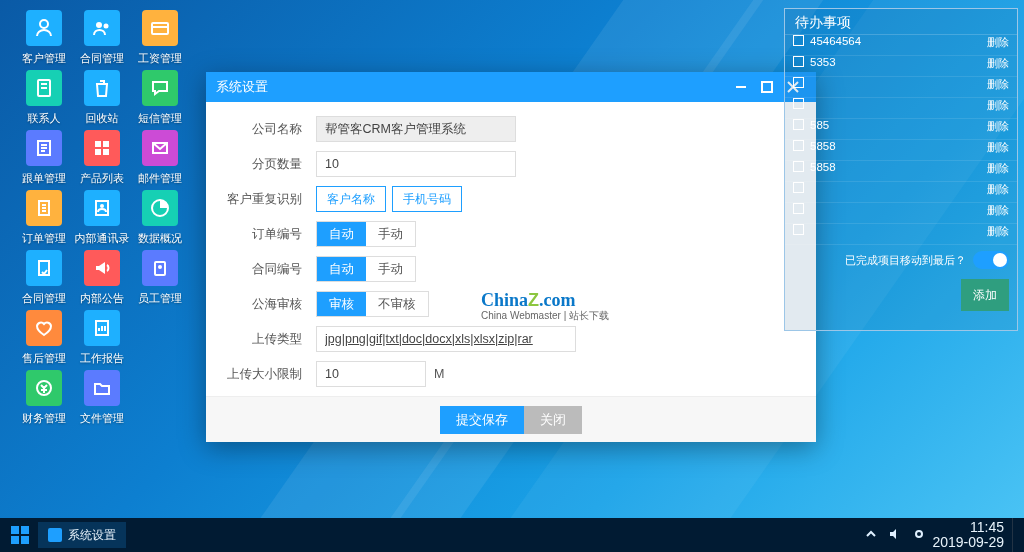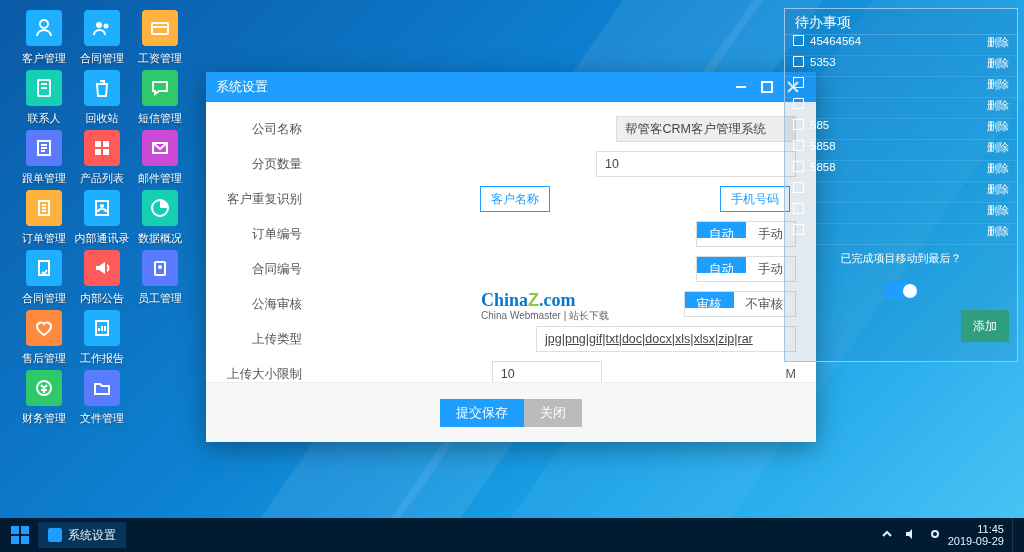--- a/index.html
+++ b/index.html
@@ -18,61 +18,61 @@
   .dicon .tile { width:36px; height:36px; border-radius:4px; display:flex; align-items:center; justify-content:center;}
   .dicon .tile svg{ width:20px; height:20px; fill:#fff; }
   .dicon span { color:#fff; font-size:11px; margin-top:5px; text-shadow:0 1px 2px rgba(0,0,0,0.4);}
   
   .dialog { position:absolute; left:206px; top:72px; width:610px; height:370px; background:#fff; box-shadow:0 6px 25px rgba(0,0,0,0.35); display:flex; flex-direction:column;}
   .dlg-title { height:30px; background:#1e9fff; color:#fff; font-size:13px; display:flex; align-items:center; padding:0 10px;}
   .dlg-title .sp{flex:1;}
   .dlg-title .wbtn{ width:26px; height:30px; display:flex; align-items:center; justify-content:center; cursor:pointer;}
   .dlg-title .wbtn svg{ width:12px; height:12px; stroke:#fff; stroke-width:2; fill:none;}
   .dlg-body { flex:1; background:#fff; padding:14px 20px 6px 20px; font-size:13px; color:#333; overflow:hidden; position:relative;}
-  .frow { display:flex; align-items:center; margin-bottom:9px;justify-content:space-between;}
+  .frow { display:flex; align-items:center; margin-bottom:9px;}
   .frow .lab{ width:90px; text-align:right; padding-right:14px; color:#555; font-size:12.5px;}
   .frow input[type="text"]{ height:26px; border:1px solid #ddd; padding:0 8px; font-size:12.5px; color:#444;}
-  .frow input.company{ width:180px; background:#eee;}
+  .frow input.company{ width:200px; background:#eee;}
   .frow input.num{ width:200px;}
   .frow input.upload{ width:260px;text-decoration:underline;}
   .chip{ display:inline-block; height:26px; line-height:24px; border:1px solid #1e9fff; color:#1e9fff; padding:0 10px; font-size:12px; margin-right:6px; cursor:pointer;}
   .seggrp{ display:flex; border:1px solid #ddd; height:26px; overflow:hidden;}
-  .seggrp .seg{ height:16px; line-height:24px; padding:0 12px; font-size:12.5px; cursor:pointer; background:#fff; color:#555;}
+  .seggrp .seg{ height:24px; line-height:24px; padding:0 12px; font-size:12.5px; cursor:pointer; background:#fff; color:#555;}
   .seggrp .seg.active{ background:#1e9fff; color:#fff;}
   .unit{ margin-left:8px; color:#555; font-size:12.5px;}
-  .dlg-foot{ height:60px; background:#f7f7f7; border-top:1px solid #eee; display:flex; align-items:center; justify-content:center; }
+  .dlg-foot{ height:46px; background:#f7f7f7; border-top:1px solid #eee; display:flex; align-items:center; justify-content:center; }
   .btn{ height:28px; padding:0 16px; font-size:13px; border:none; cursor:pointer; color:#fff;}
   .btn.pri{ background:#1e9fff;}
   .btn.sec{ background:#bbb;}
   .watermark{ position:absolute; left:275px; top:188px; font-weight:bold; font-size:18px; pointer-events:none;}
   .watermark .c{color:#0a78c9;font-family:Liberation Serif, serif;} .watermark .z{color:#8cc63f;}
   .watermark .sub{ font-size:10px; font-weight:normal; color:#666; display:block; line-height:1;}
   
   .todo{ position:absolute; right:6px; top:8px; width:234px; border:1px solid #9cc6e7; background:rgba(20,80,130,0.12);}
   .todo-title{ height:26px; line-height:26px; font-size:14px; color:#fff; padding:0 10px; border-bottom:1px solid rgba(255,255,255,0.18);}
   .todo-list{ max-height:220px;}
   .todo-item{ height:21px; display:flex; align-items:flex-start; padding:0 8px; font-size:11.5px; color:#fff; border-bottom:1px solid rgba(255,255,255,0.1);}
   .todo-item .chk{ width:11px; height:11px; border:1px solid #fff; margin-right:6px; flex:none;}
   .todo-item .txt{ flex:1; white-space:nowrap; overflow:hidden;}
   .todo-item .del{ font-size:11px; cursor:pointer;}
-  .todo-foot{ padding:6px 8px; display:flex; align-items:center; justify-content:flex-end; gap:16px;flex-direction:column;}
+  .todo-foot{ padding:6px 8px; display:flex; align-items:center; justify-content:flex-end; gap:7px;}
   .todo-foot .q{ font-size:11px; color:#fff;}
   .toggle{ width:36px; height:18px; border-radius:9px; background:#1e9fff; position:relative; cursor:pointer;}
   .toggle::after{ content:""; position:absolute; right:2px; top:2px; width:14px; height:14px; border-radius:50%; background:#fff;}
   .todo-add{ margin:4px 8px 19px auto; width:48px; height:32px; background:#2f9e7f; color:#fff; font-size:12px; display:flex; align-items:center; justify-content:center; cursor:pointer;}
   
   .taskbar{ position:absolute; left:0; bottom:0; width:100%; height:34px; background:#011b33; display:flex; align-items:center; padding:0 6px;}
   .taskbar .start{ width:28px; height:28px; display:flex; align-items:center; justify-content:center; cursor:pointer;}
   .taskbar .start svg{ width:18px; height:18px; fill:#1e9fff;}
   .taskbar .titem{ height:26px; display:flex; align-items:center; padding:0 10px; background:#06345a; color:#e8f3fb; font-size:12px; margin-left:4px; cursor:pointer;}
   .taskbar .titem .dotsq{ width:14px; height:14px; background:#1e9fff; margin-right:6px; border-radius:2px;}
   .taskbar .sp{flex:1;}
   .taskbar .tray{ display:flex; align-items:center; gap:10px; color:#dff0ff; font-size:11px;}
   .taskbar .tray svg{ width:14px; height:14px; fill:#dff0ff;}
-  .taskbar .clock{ text-align:right; line-height:1.1; font-size:11px; color:#e8f3fb; margin-left:6px;}
+  .taskbar .clock{ text-align:right; line-height:1.1; font-size:14px; color:#e8f3fb; margin-left:6px;}
   .taskbar .showdt{ width:6px; height:34px; border-left:1px solid #234; margin-left:8px;}
 </style>
 </head>
 <body>
 
 <div class="beam b1"></div>
 <div class="beam b2"></div>
 <div class="beam b3"></div>
 
 <div class="desktop" id="desktop">

